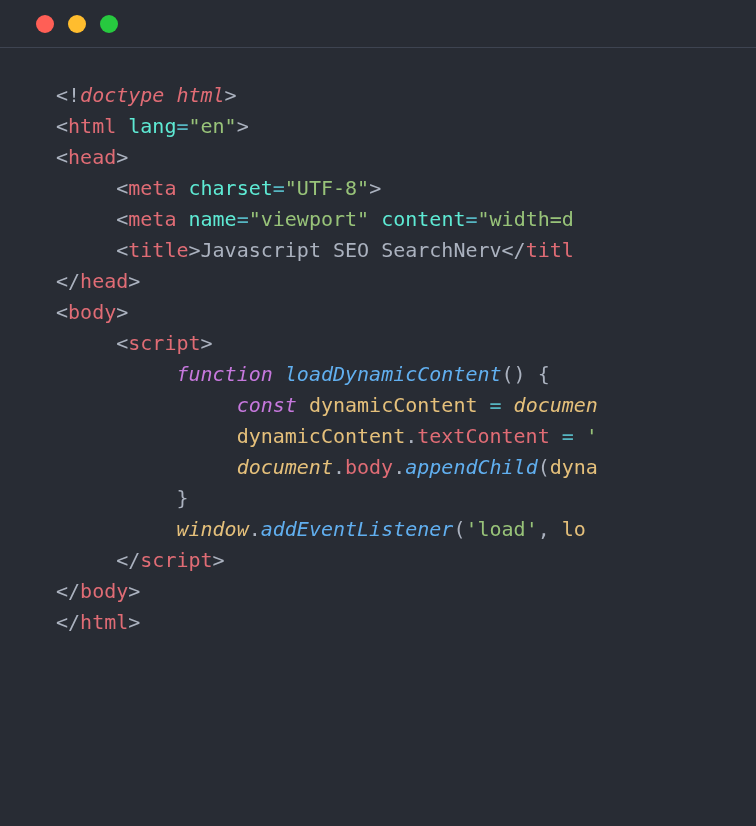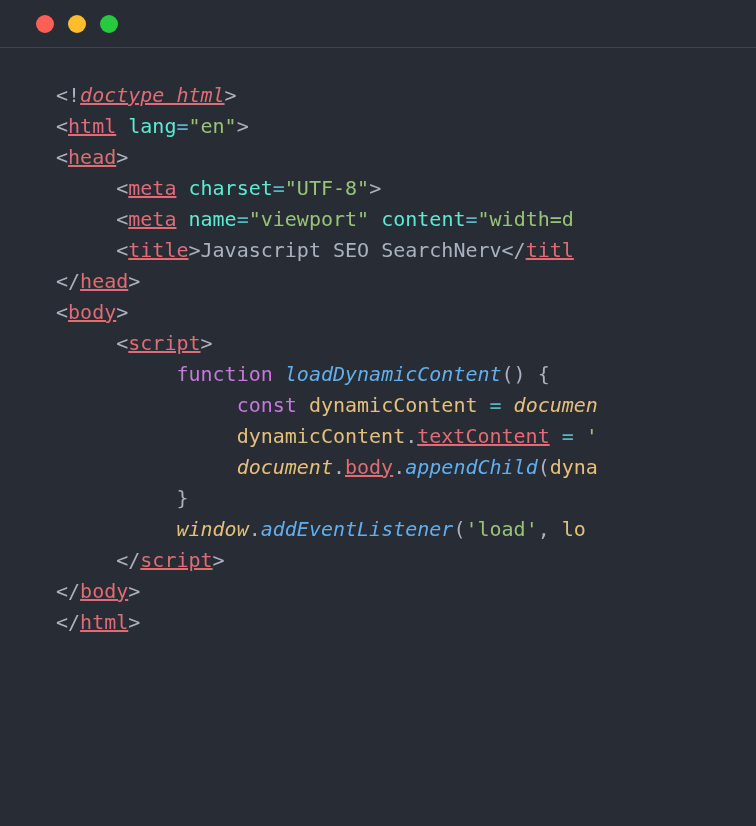--- a/index.html
+++ b/index.html
@@ -44,25 +44,25 @@
       white-space: pre;
       color: #abb2bf;
       font-style: normal;
     }
     .line {
       display: block;
       min-height: 31px;
     }
     
     .c-bracket { color: #abb2bf; }
-    .c-tag { color: #e06c75; text-decoration: underline; }
+    .c-tag { color: #e06c75; }
     .c-attr { color: #5eead4; }
     .c-op { color: #56b6c2; }
     .c-string { color: #98c379; }
-    .c-keyword { color: #c678dd; }
+    .c-keyword { color: #c678dd; font-style: italic; }
     .c-func { color: #61afef; font-style: italic; }
     .c-var { color: #e5c07b; }
     .c-text { color: #abb2bf; }
     .c-obj-italic { color: #e5c07b; font-style: italic; }
     .c-plain { color: #abb2bf; }
     .italic { font-style: italic; }
   </style>
 </head>
 <body>
 

